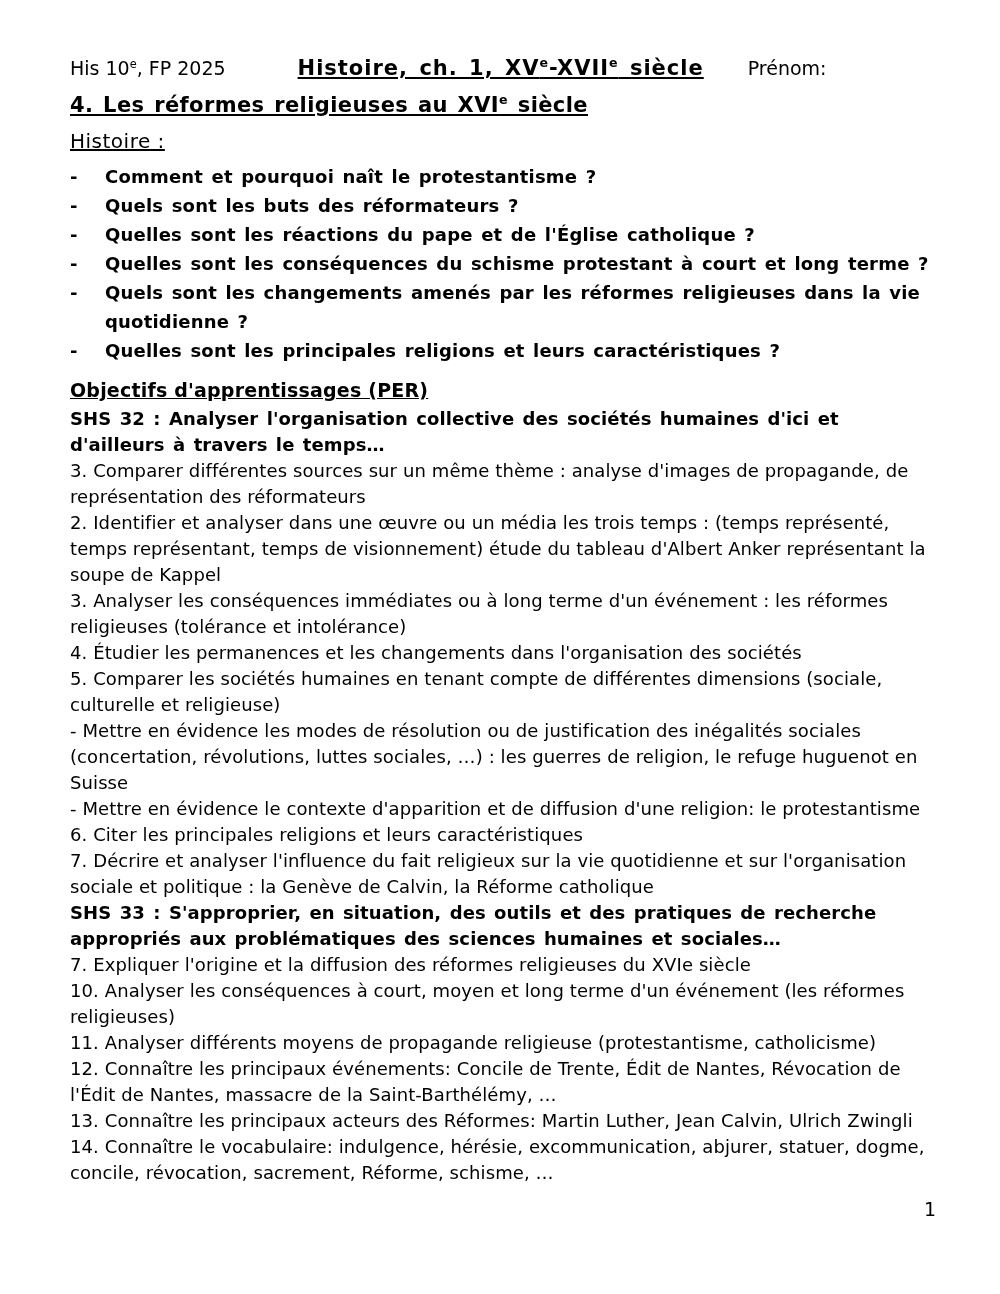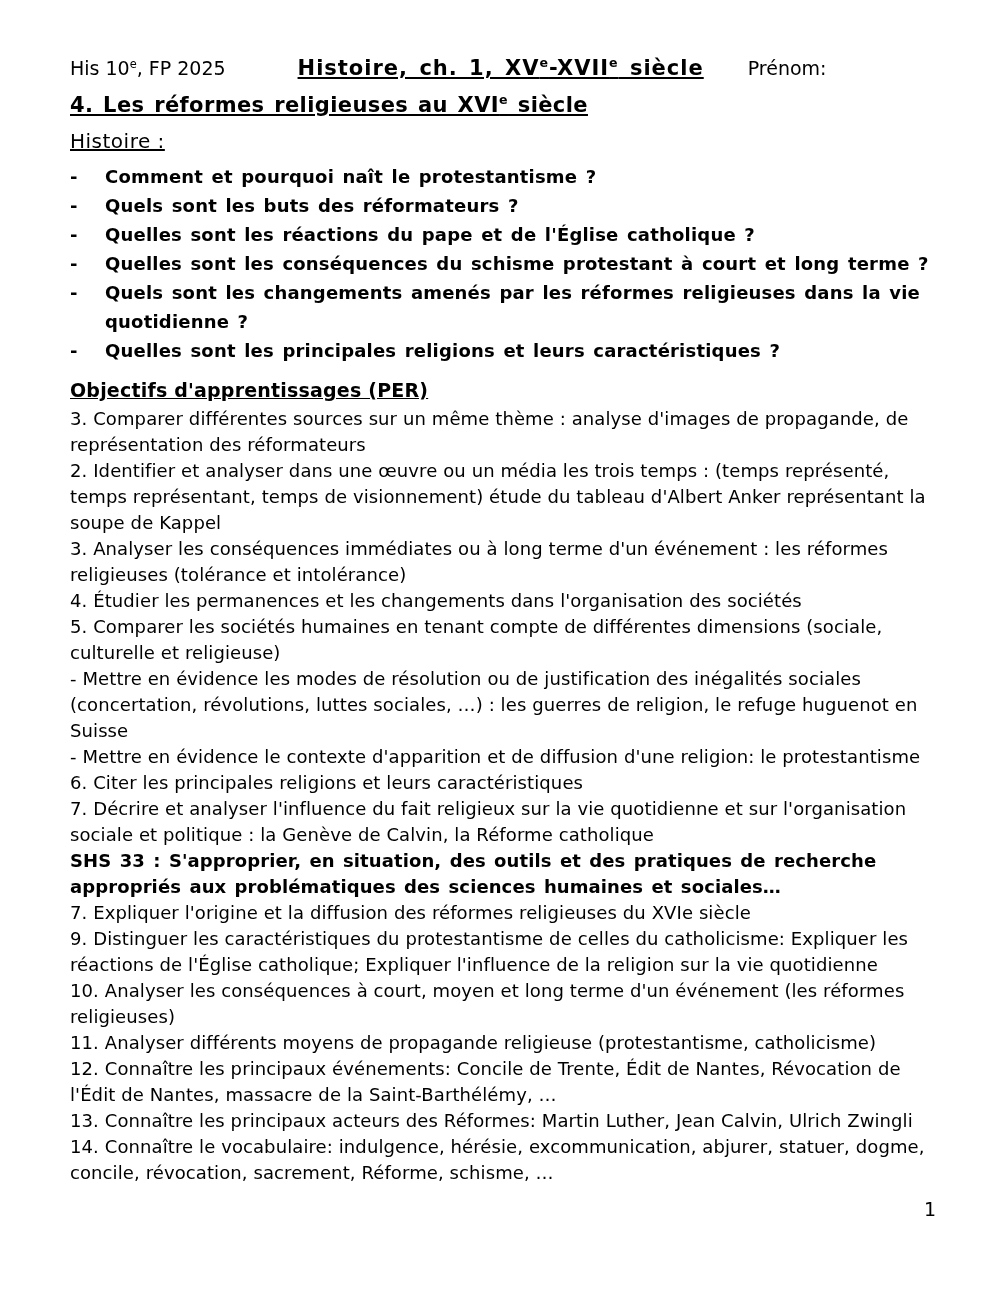--- a/index.html
+++ b/index.html
@@ -127,32 +127,32 @@
       </div>
       <div class="q-row">
         <span class="q-dash">-</span>
         <span class="q-text">Quelles sont les principales religions et leurs caractéristiques ?</span>
       </div>
     </div>
 
   <h3 class="objectives-heading">Objectifs d'apprentissages (PER)</h3>
 
   <div class="objectives-paragraphs">
+      <p class="obj-p bold">SHS 32 : Analyser l'organisation collective des sociétés humaines d'ici et d'ailleurs à travers le temps…</p>
       <p class="obj-p">3. Comparer différentes sources sur un même thème : analyse d'images de propagande, de représentation des réformateurs</p>
       <p class="obj-p">2. Identifier et analyser dans une œuvre ou un média les trois temps : (temps représenté, temps représentant, temps de visionnement) étude du tableau d'Albert Anker représentant la soupe de Kappel</p>
       <p class="obj-p">3. Analyser les conséquences immédiates ou à long terme d'un événement : les réformes religieuses (tolérance et intolérance)</p>
       <p class="obj-p">4. Étudier les permanences et les changements dans l'organisation des sociétés</p>
       <p class="obj-p">5. Comparer les sociétés humaines en tenant compte de différentes dimensions (sociale, culturelle et religieuse)</p>
       <p class="obj-p">- Mettre en évidence les modes de résolution ou de justification des inégalités sociales (concertation, révolutions, luttes sociales, …) : les guerres de religion, le refuge huguenot en Suisse</p>
       <p class="obj-p">- Mettre en évidence le contexte d'apparition et de diffusion d'une religion: le protestantisme</p>
       <p class="obj-p">6. Citer les principales religions et leurs caractéristiques</p>
       <p class="obj-p">7. Décrire et analyser l'influence du fait religieux sur la vie quotidienne et sur l'organisation sociale et politique : la Genève de Calvin, la Réforme catholique</p>
       <p class="obj-p bold">SHS 33 : S'approprier, en situation, des outils et des pratiques de recherche appropriés aux problématiques des sciences humaines et sociales…</p>
       <p class="obj-p">7. Expliquer l'origine et la diffusion des réformes religieuses du XVIe siècle</p>
-      <p class="obj-p">9. Distinguer les caractéristiques du protestantisme de celles du catholicisme: Expliquer les réactions de l'Église catholique; Expliquer l'influence de la religion sur la vie quotidienne</p>
       <p class="obj-p">10. Analyser les conséquences à court, moyen et long terme d'un événement (les réformes religieuses)</p>
       <p class="obj-p">11. Analyser différents moyens de propagande religieuse (protestantisme, catholicisme)</p>
       <p class="obj-p">12. Connaître les principaux événements: Concile de Trente, Édit de Nantes, Révocation de l'Édit de Nantes, massacre de la Saint-Barthélémy, …</p>
       <p class="obj-p">13. Connaître les principaux acteurs des Réformes: Martin Luther, Jean Calvin, Ulrich Zwingli</p>
       <p class="obj-p">14. Connaître le vocabulaire: indulgence, hérésie, excommunication, abjurer, statuer, dogme, concile, révocation, sacrement, Réforme, schisme, …</p>
     </div>
 
   <div class="page-number">1</div>
 
 </div>

